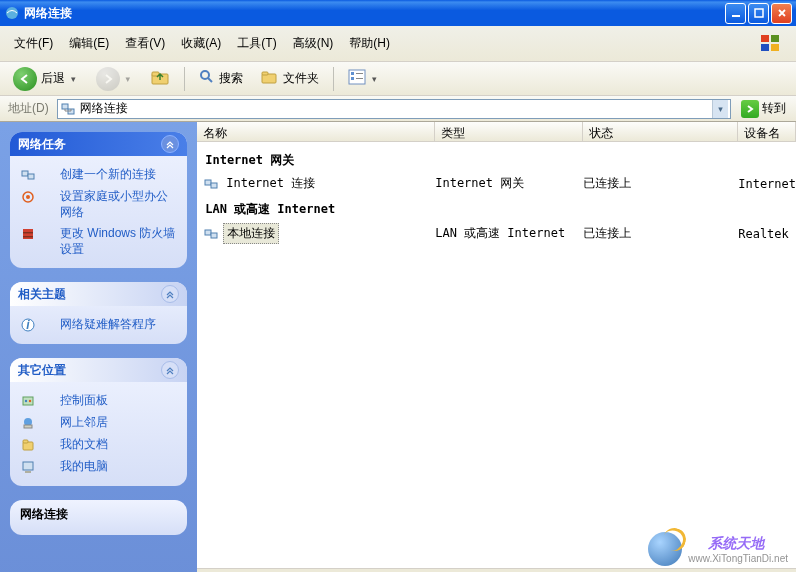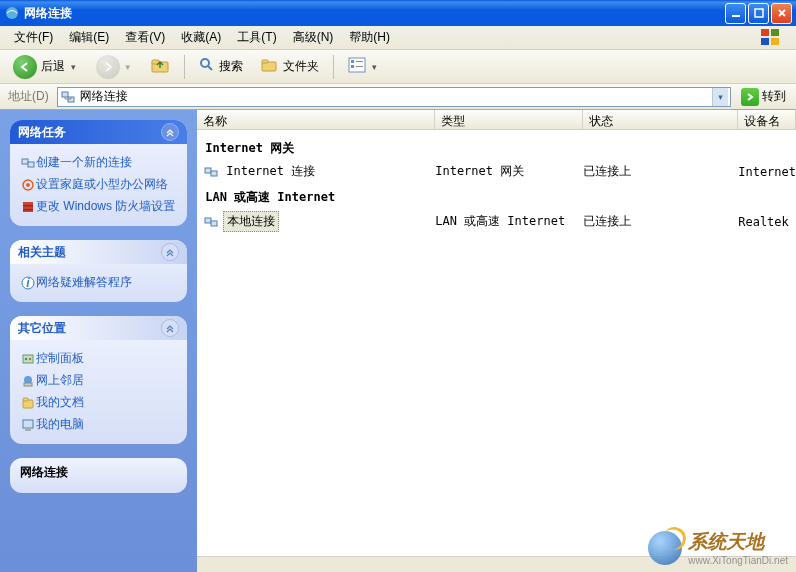--- a/index.html
+++ b/index.html
@@ -6,21 +6,21 @@
 body { background: #fff; width: 796px; height: 572px; overflow: hidden; position: relative; }
 
 .titlebar { height: 26px; background: linear-gradient(to bottom, #0a5ae0 0%, #3c8cf0 8%, #0a5ae0 40%, #0a5ae0 100%); display: flex; align-items: center; padding: 0 4px; color: #fff; }
 .titlebar .icon { width: 16px; height: 16px; margin-right: 4px; display: inline-flex; align-items: center; justify-content: center; }
 .titlebar .title { flex: 1; font-weight: bold; font-size: 12px; }
 .winbtns { display: flex; gap: 2px; }
 .winbtn { width: 21px; height: 21px; border: 1px solid #fff; border-radius: 3px; display: flex; align-items: center; justify-content: center; color: #fff; font-weight: bold; font-size: 11px; cursor: pointer; }
 .winbtn.min, .winbtn.max { background: linear-gradient(to bottom, #3c8cf0, #0a5ae0); }
 .winbtn.close { background: linear-gradient(to bottom, #f08050, #e04020); }
 
-.menubar { height: 24px; background: linear-gradient(to bottom, #f0f0e8, #ece9d8); border-bottom: 1px solid #d4d0c8; display: flex; align-items: center; padding: 0 6px; }
+.menubar { height: 36px; background: linear-gradient(to bottom, #f0f0e8, #ece9d8); border-bottom: 1px solid #d4d0c8; display: flex; align-items: center; padding: 0 6px; }
 .menubar .item { padding: 3px 8px; cursor: pointer; color: #000; }
 .flag { margin-left: auto; width: 38px; height: 20px; display: flex; align-items: center; justify-content: center; }
 
 .toolbar { height: 34px; background: linear-gradient(to bottom, #fafaf6, #ece9d8); border-bottom: 1px solid #d4d0c8; display: flex; align-items: center; padding: 0 6px; gap: 4px; }
 .tbtn { display: flex; align-items: center; gap: 4px; padding: 3px 6px; border: 1px solid transparent; border-radius: 3px; cursor: pointer; }
 .tbtn.disabled { opacity: 0.5; cursor: default; }
 .tbtn .circ { width: 24px; height: 24px; border-radius: 50%; display: flex; align-items: center; justify-content: center; color: #fff; font-size: 14px; }
 .tbtn .circ.green { background: radial-gradient(circle at 35% 30%, #7ed070, #2a9020); }
 .tbtn .circ.gray { background: radial-gradient(circle at 35% 30%, #ddd, #aaa); }
 .sep { width: 1px; height: 24px; background: #c0c0b8; margin: 0 3px; }
@@ -36,21 +36,21 @@
 .gobtn .gsq { width: 18px; height: 18px; background: linear-gradient(to bottom, #6c4, #3a2); border-radius: 3px; display: flex; align-items: center; justify-content: center; color: #fff; font-size: 11px; }
 
 .main { display: flex; height: calc(572px - 26px - 24px - 34px - 26px); }
 .sidebar { width: 210px; background: linear-gradient(to bottom, #7aa1e6 0%, #6b8fd8 100%); padding: 10px 10px; overflow-y: auto; }
 .panel { background: linear-gradient(to bottom, #eff3ff 0%, #d6dff7 100%); border-radius: 12px; margin-bottom: 14px; overflow: hidden; }
 .panel .phead { height: 24px; background: linear-gradient(to right, #fff 0%, #c7d3f3 100%); display: flex; align-items: center; padding: 0 8px; color: #215dc6; font-weight: bold; cursor: pointer; }
 .panel.dark .phead { background: linear-gradient(to right, #225ad6 0%, #4a7fe8 100%); color: #fff; }
 .panel .collapse { margin-left: auto; width: 18px; height: 18px; border-radius: 50%; background: #d6dff7; color: #215dc6; display: flex; align-items: center; justify-content: center; font-size: 10px; border: 1px solid #a8bce8; }
 .panel.dark .collapse { background: #6a90e0; border-color: #8ab0ff; color: #fff; }
 .panel .pbody { padding: 8px 10px; }
-.plink { display: flex; align-items: flex-start; gap: 0; padding: 3px 0; color: #215dc6; cursor: pointer; }
+.plink { display: flex; align-items: flex-start; gap: 24px; padding: 3px 0; color: #215dc6; cursor: pointer; }
 .plink .picon { width: 16px; height: 16px; flex-shrink: 0; display: inline-flex; align-items: center; justify-content: center; }
 .plink .ptxt { line-height: 1.3; }
 .detail-body { padding: 6px 10px 10px; color: #444; }
 .detail-body .dn { font-weight: bold; color: #000; margin-bottom: 2px; }
 
 .listarea { flex: 1; background: #fff; position: relative; display: flex; flex-direction: column; }
 .colhead { height: 20px; background: linear-gradient(to bottom, #fdfdfb, #ece9d8); border-bottom: 1px solid #d4d0c8; display: flex; }
 .colhead .col { border-right: 1px solid #d4d0c8; padding: 3px 6px; color: #000; cursor: pointer; }
 .col.c1 { width: 238px; }
 .col.c2 { width: 148px; }
@@ -65,21 +65,21 @@
 .row .c4 { flex: 1; font-family: "SimSun", monospace; }
 .row .ricon { width: 16px; height: 16px; display: inline-flex; align-items: center; justify-content: center; }
 .row .rname { font-family: "SimSun", monospace; padding: 1px 3px; }
 .row .rname.sel { border: 1px dotted #888; background: #e8e8d8; }
 
 .scrollh { height: 16px; background: #ece9d8; border-top: 1px solid #d4d0c8; }
 
 .watermark { position: absolute; bottom: 6px; right: 8px; display: flex; align-items: center; gap: 6px; opacity: 0.9; }
 .watermark .globe { width: 34px; height: 34px; border-radius: 50%; background: radial-gradient(circle at 35% 30%, #a0d0ff, #2a6ab0); position: relative; }
 .watermark .globe::after { content: ''; position: absolute; width: 20px; height: 20px; border: 3px solid #f0b020; border-left: none; border-bottom: none; border-radius: 50%; top: -4px; right: -4px; transform: rotate(20deg); }
-.watermark .wtxt { font-size: 19px; font-weight: bold; color: #a16207; font-style: italic; }
+.watermark .wtxt { font-size: 14px; font-weight: bold; color: #8b5cf6; font-style: italic; margin-left: 20px; }
 .watermark .wsub { font-size: 10px; color: #888; display: block; text-align: right; }
 </style>
 </head>
 <body>
 
 <div class="titlebar">
   <span class="icon">
     <svg width="14" height="14">
         <circle cx="7" cy="7" r="6" fill="#5ab0e0"></circle>
         <path d="M2 7 Q7 2 12 7" stroke="#fff" stroke-width="1" fill="none"></path>

